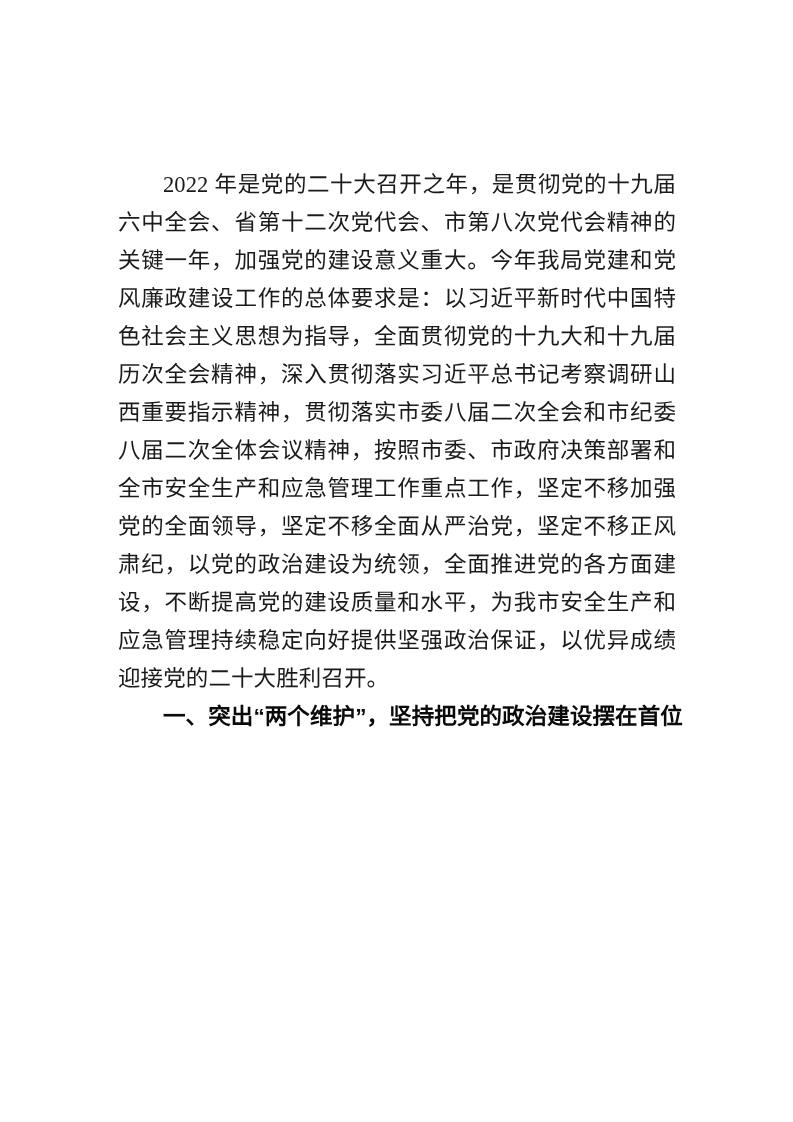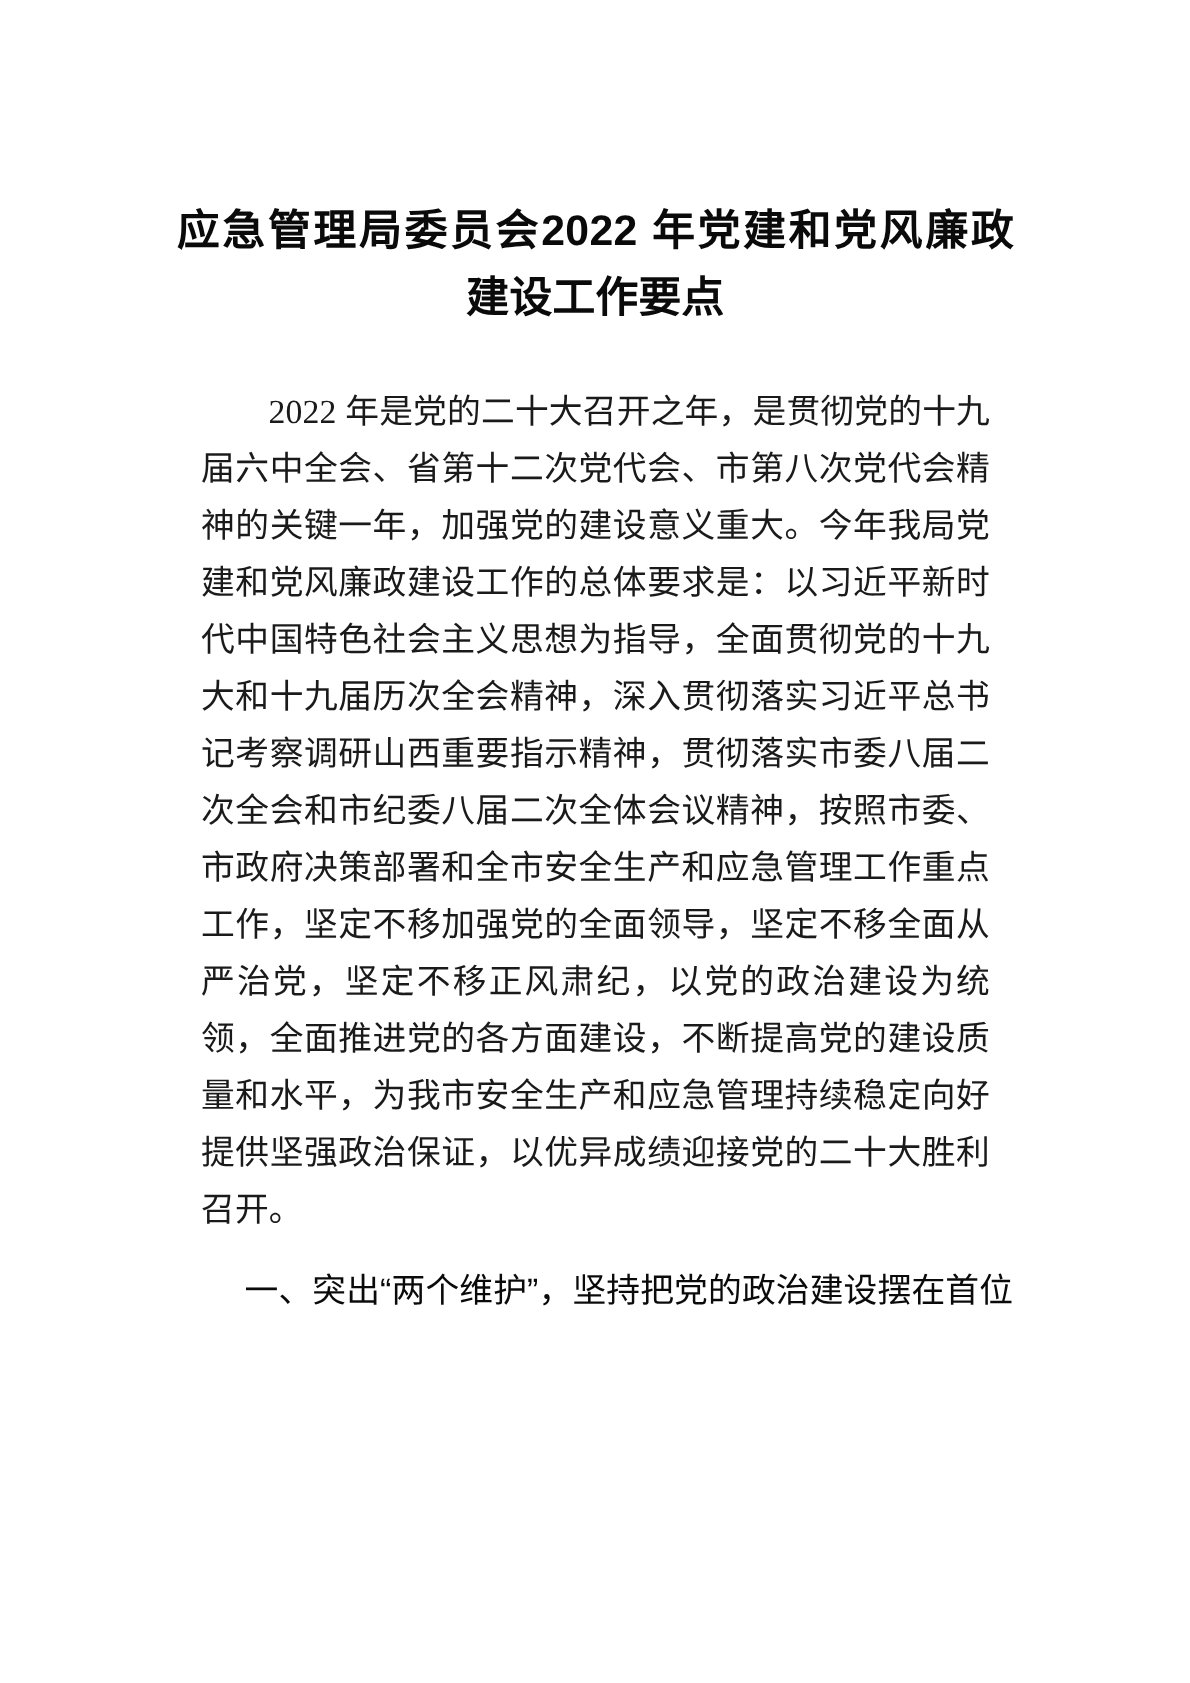--- a/index.html
+++ b/index.html
@@ -49,37 +49,37 @@
   }
 
   
   .body-block {
     margin-top: 34px;
   }
   p.para {
     font-family: "Liberation Serif", "DejaVu Serif", serif;
     font-size: 22.5px;
     line-height: 38px;
-    margin: 16px;
+    margin: 0;
     text-align: justify;
     text-justify: inter-character;
     text-indent: 45px;
     color: #1a1a1a;
     letter-spacing: 0.1px;
   }
   p.para.cut {
     
     text-align: justify;
     text-justify: inter-character;
   }
 
   
   p.section-heading {
     font-family: "Liberation Sans", "DejaVu Sans", sans-serif;
-    font-weight: normal;
+    font-weight: bold;
     font-size: 22.5px;
     line-height: 38px;
     margin: 0;
     text-indent: 45px;
     color: #0a0a0a;
     white-space: nowrap;
     letter-spacing: 0.1px;
   }
 
   
@@ -88,24 +88,20 @@
     font-family: "Liberation Serif", "DejaVu Serif", serif;
     color: #000000;
   }
 </style>
 </head>
 <body>
 
 <div class="page">
   <div class="content">
 
-    <h1 class="doc-title">
-      <span class="t-line first">应急管理局委员会2022 年党建和党风廉政</span>
-      <span class="t-line">建设工作要点</span>
-    </h1>
 
     <div class="body-block">
 
       <p class="para">2022 年是党的二十大召开之年，是贯彻党的十九届六中全会、省第十二次党代会、市第八次党代会精神的关键一年，加强党的建设意义重大。今年我局党建和党风廉政建设工作的总体要求是：以习近平新时代中国特色社会主义思想为指导，全面贯彻党的十九大和十九届历次全会精神，深入贯彻落实习近平总书记考察调研山西重要指示精神，贯彻落实市委八届二次全会和市纪委八届二次全体会议精神，按照市委、市政府决策部署和全市安全生产和应急管理工作重点工作，坚定不移加强党的全面领导，坚定不移全面从严治党，坚定不移正风肃纪，以党的政治建设为统领，全面推进党的各方面建设，不断提高党的建设质量和水平，为我市安全生产和应急管理持续稳定向好提供坚强政治保证，以优异成绩迎接党的二十大胜利召开。</p>
 
       <p class="section-heading">一、突出“两个维护”，坚持把党的政治建设摆在首位</p>
 
 
     </div>
   </div>

